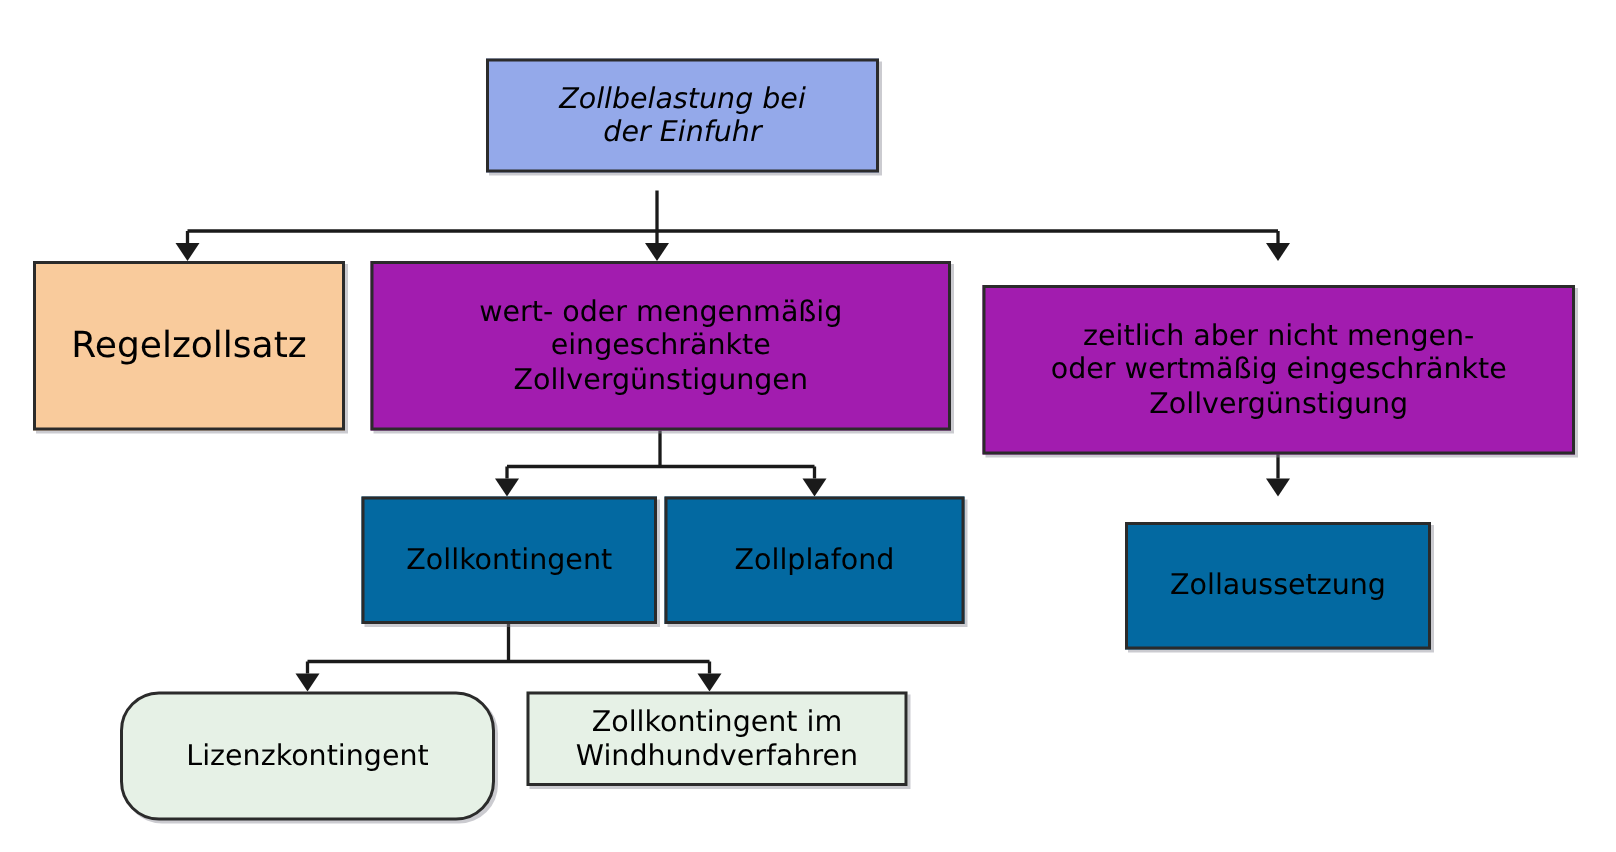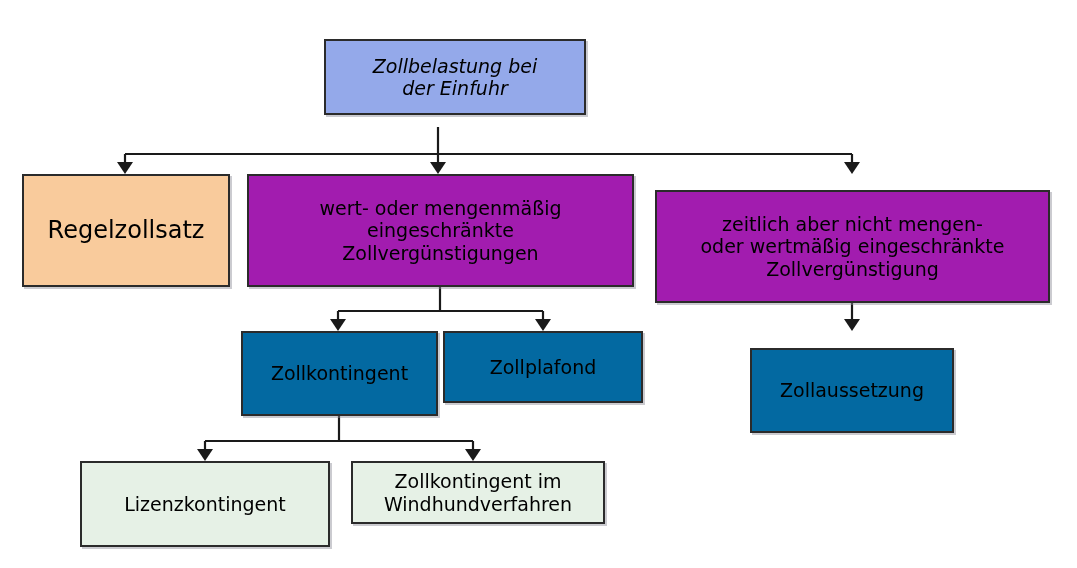--- a/index.html
+++ b/index.html
@@ -110,22 +110,22 @@
   <div class="node n-green" style="left:247px; top:174px; width:387px; height:113px;">wert- oder mengenmäßig
 eingeschränkte
 Zollvergünstigungen</div>
 
   <div class="node n-green" style="left:655px; top:174px; width:395px; height:113px;margin-top:16px;">zeitlich aber nicht mengen-
 oder wertmäßig eingeschränkte
 Zollvergünstigung</div>
 
   <div class="node n-green-light" style="left:241px; top:331px; width:197px; height:85px;">Zollkontingent</div>
 
-  <div class="node n-green-light" style="left:443px; top:331px; width:200px; height:72px;">Zollplafond</div>
+  <div class="node n-green-light" style="left:443px; top:331px; width:200px; height:85px;">Zollplafond</div>
 
   <div class="node n-green-light" style="left:750px; top:348px; width:204px; height:85px;">Zollaussetzung</div>
 
-  <div class="node n-green-pale" style="left:80px; top:461px; width:250px; height:86px;">Lizenzkontingent</div>
+  <div class="node n-green-pale" style="left:80px; top:461px; width:250px; height:86px;border-radius:26px;">Lizenzkontingent</div>
 
   <div class="node n-green-pale" style="left:351px; top:461px; width:254px; height:63px;">Zollkontingent im
 Windhundverfahren</div>
 
 </div>
 
 </body></html>

